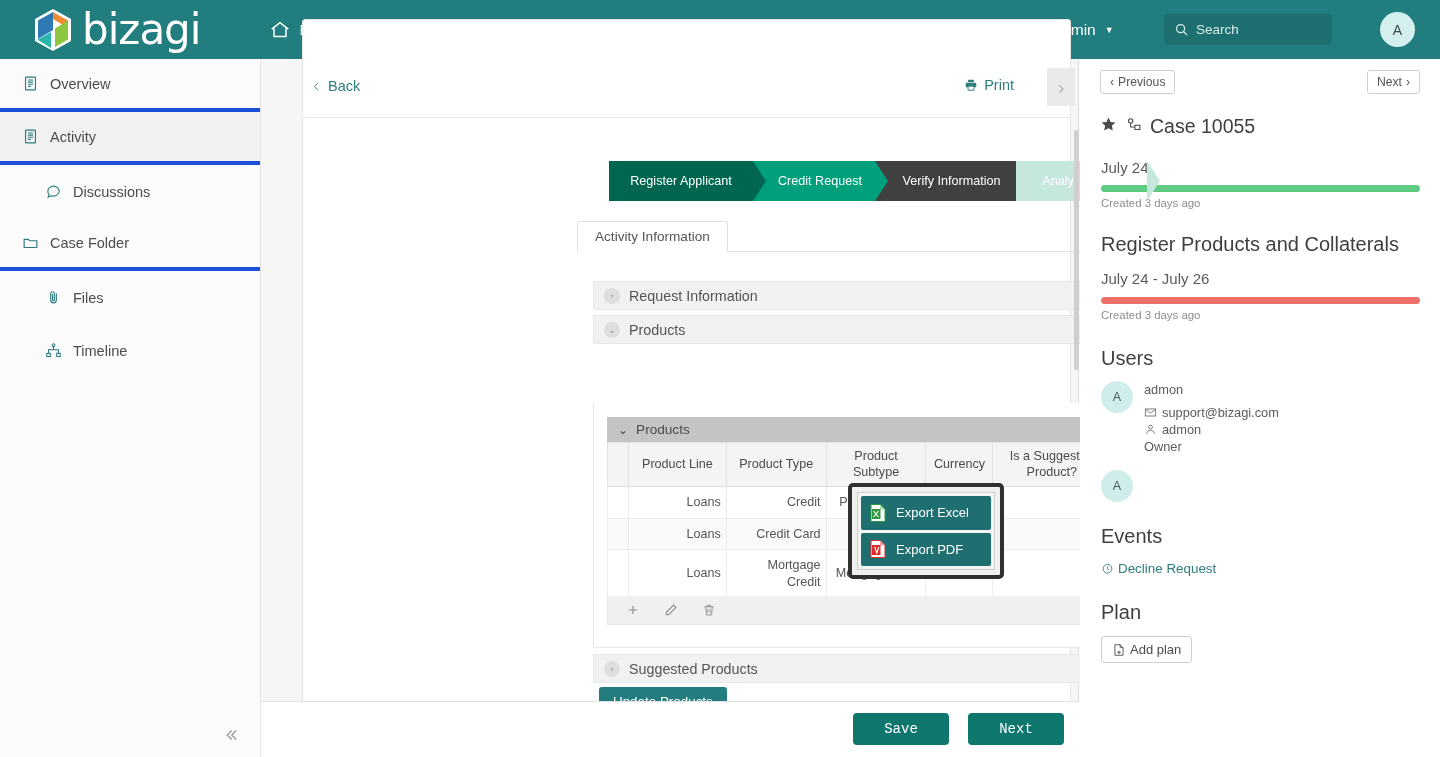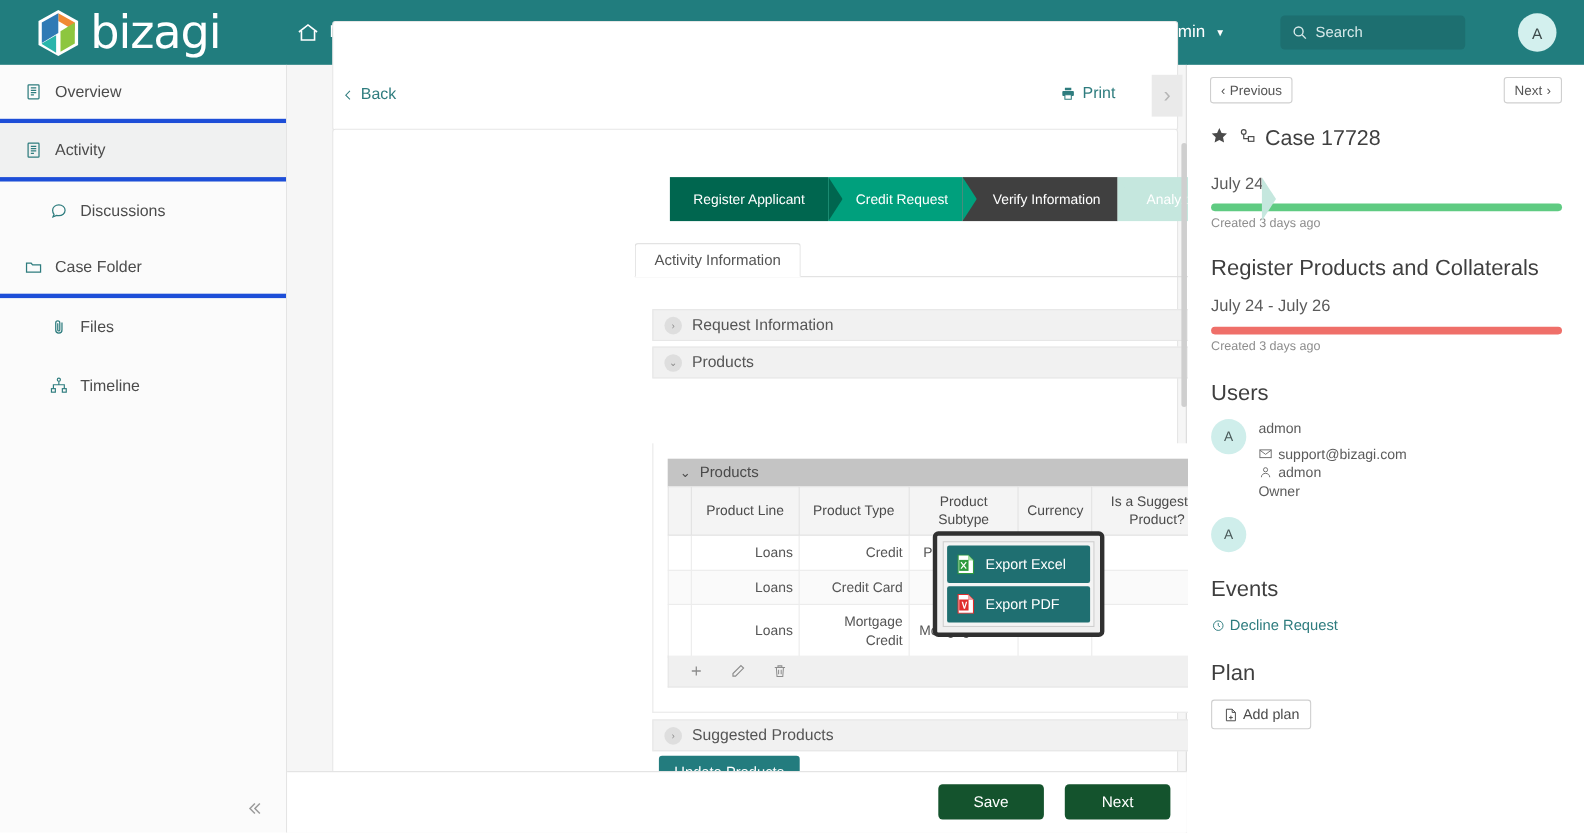--- a/index.html
+++ b/index.html
@@ -205,22 +205,22 @@
   }
   .export-btn .glyph { width: 16px; height: 18px; flex: none; }
 
   
   .footerbar {
     position: absolute; left: 261px; bottom: 0; width: 818px; height: 56px;
     background: #fff; border-top: 1px solid #e2e2e2;
   }
   .fbtn {
     position: absolute; top: 11px; height: 32px; width: 96px;
-    background: #14532d; color: #fff; border: none; border-radius: 4px;
-    font-size: 14px; cursor: pointer; font-family: Liberation Sans, sans-serif;
+    background: #0f766e; color: #fff; border: none; border-radius: 4px;
+    font-size: 14px; cursor: pointer; font-family: Liberation Mono, monospace;
   }
 
   
   .rpanel {
     position: absolute; top: 59px; left: 1080px; width: 360px; height: 698px;
     background: #fff;
   }
   .pg-btn {
     position: absolute; top: 11px; height: 24px; padding: 0 9px;
     border: 1px solid #cfcfcf; border-radius: 3px; background: #fff;
@@ -621,21 +621,21 @@
 
     <div class="case-title">
       <span><svg viewBox="0 0 24 24" width="17" height="17" fill="#4a4a4a">
             <path d="M12 2l2.9 6.3 6.9.8-5.1 4.7 1.4 6.8L12 17.2 5.9 20.6l1.4-6.8L2.2 9.1l6.9-.8z"></path>
           </svg></span>
       <span><svg viewBox="0 0 24 24" width="17" height="17" fill="none" stroke="#4a4a4a" stroke-width="1.5">
             <circle cx="8" cy="7" r="3"></circle>
             <rect x="14" y="13" width="7" height="6"></rect>
             <path d="M8 10v5.5h6"></path>
           </svg></span>
-      <span>Case 17728</span>
+      <span>Case 10055</span>
     </div>
 
     <div class="r-label" style="top:100px">July 24</div>
     <div class="r-bar" style="top:126px;background:#5fcb82"></div>
     <div class="r-sub" style="top:138px">Created 3 days ago</div>
 
     <div class="r-h2" style="top:174px">Register Products and Collaterals</div>
     <div class="r-label" style="top:211px">July 24 - July 26</div>
     <div class="r-bar" style="top:238px;background:#ef6f69"></div>
     <div class="r-sub" style="top:250px">Created 3 days ago</div>

